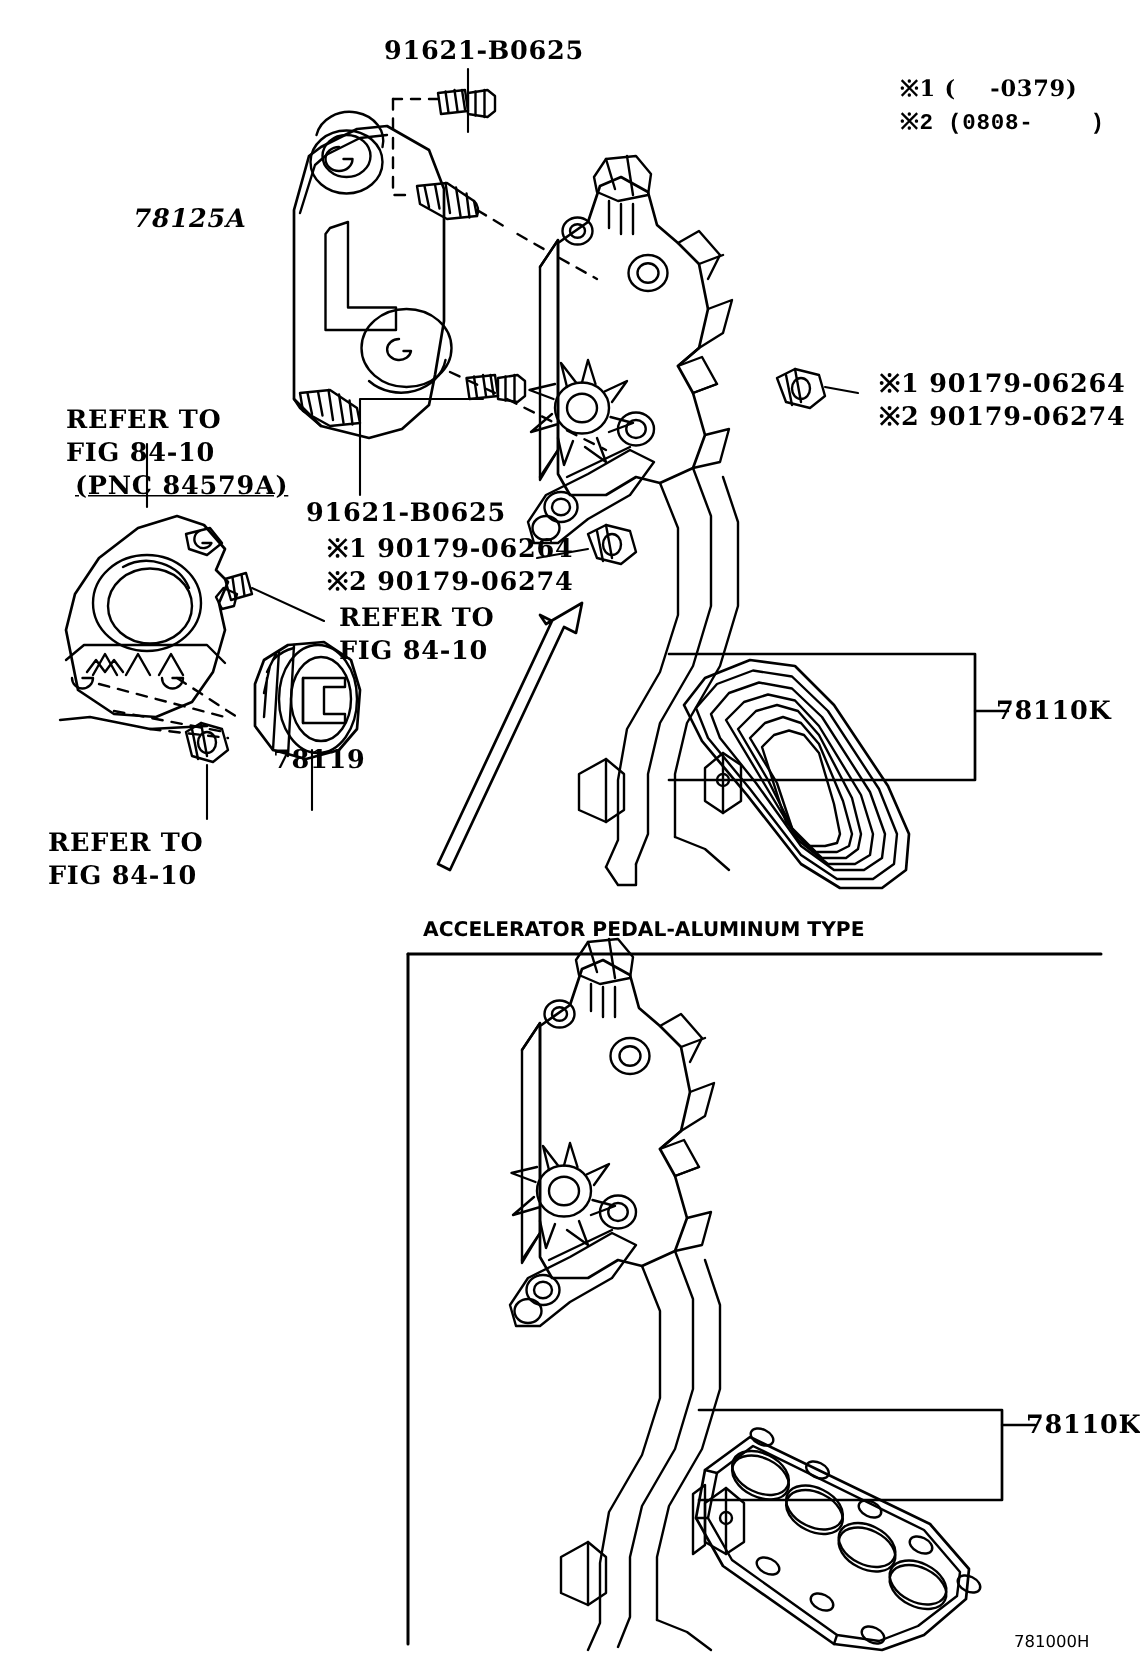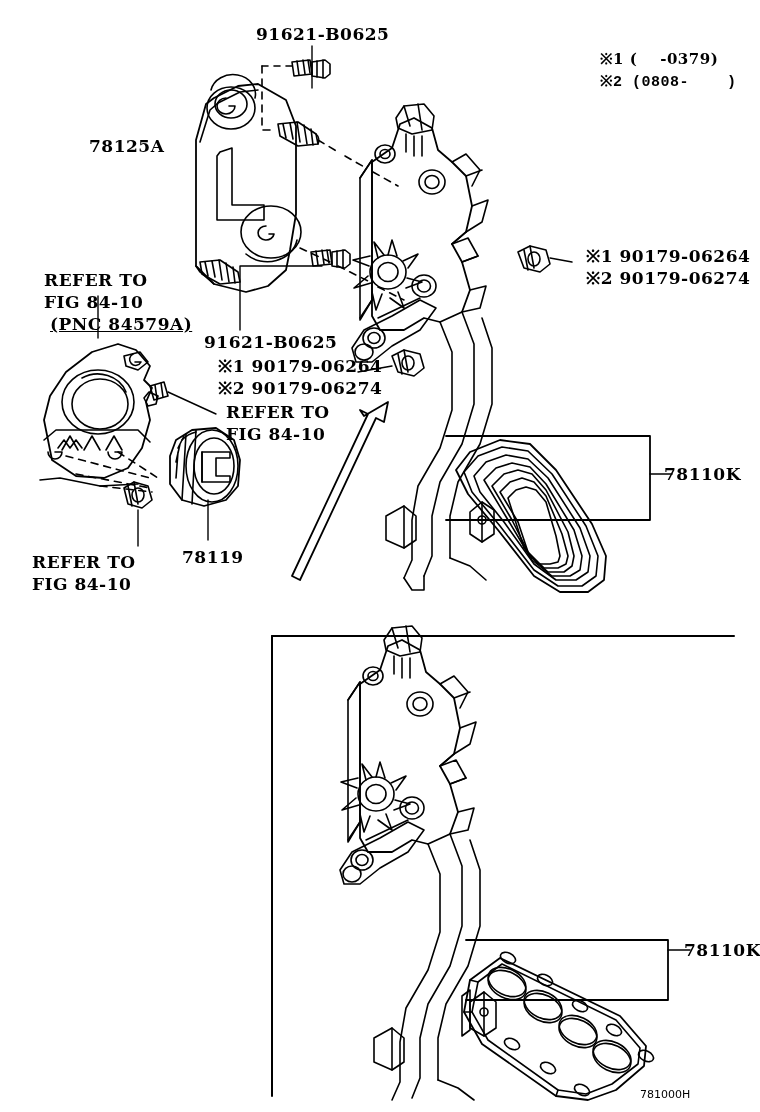--- a/index.html
+++ b/index.html
@@ -322,41 +322,42 @@
     </g>
 
   </g>
 </svg>
 
 <div class="lbl big" style="left:256px;top:24px;">91621-B0625</div>
 
 <div class="lbl mid" style="left:600px;top:50px;">※1 (    -0379)</div>
 <div class="lbl mid" style="left:600px;top:73px;font-family:Liberation Mono, monospace;">※2 (0808-    )</div>
 
-<div class="lbl big" style="left:89px;top:136px;">78125A</div>
+<div class="lbl big" style="left:89px;top:136px;font-style:italic;">78125A</div>
 
 <div class="lbl big" style="left:44px;top:270px;">REFER TO</div>
 <div class="lbl big" style="left:44px;top:292px;">FIG 84-10</div>
 <div class="lbl big" style="left:50px;top:314px;text-decoration:underline;">(PNC 84579A)</div>
 
 <div class="lbl big" style="left:586px;top:246px;">※1 90179-06264</div>
 <div class="lbl big" style="left:586px;top:268px;">※2 90179-06274</div>
 
 <div class="lbl big" style="left:204px;top:332px;">91621-B0625</div>
 <div class="lbl big" style="left:218px;top:356px;">※1 90179-06264</div>
 <div class="lbl big" style="left:218px;top:378px;">※2 90179-06274</div>
 
 <div class="lbl big" style="left:226px;top:402px;">REFER TO</div>
 <div class="lbl big" style="left:226px;top:424px;">FIG 84-10</div>
 
-<div class="lbl big" style="left:182px;top:547px;">78119</div>
+<div class="lbl big" style="left:182px;top:497px;">78119</div>
 
 <div class="lbl big" style="left:32px;top:552px;">REFER TO</div>
 <div class="lbl big" style="left:32px;top:574px;">FIG 84-10</div>
 
 <div class="lbl big" style="left:664px;top:464px;">78110K</div>
 
+<div class="lbl caption" style="left:282px;top:612px;">ACCELERATOR PEDAL-ALUMINUM TYPE</div>
 
 <div class="lbl big" style="left:684px;top:940px;">78110K</div>
 
-<div class="lbl code" style="left:640px;top:1088px;">781000H</div>
+<div class="lbl code" style="left:676px;top:1088px;">781000H</div>
 
 </div>
 
 </body></html>

